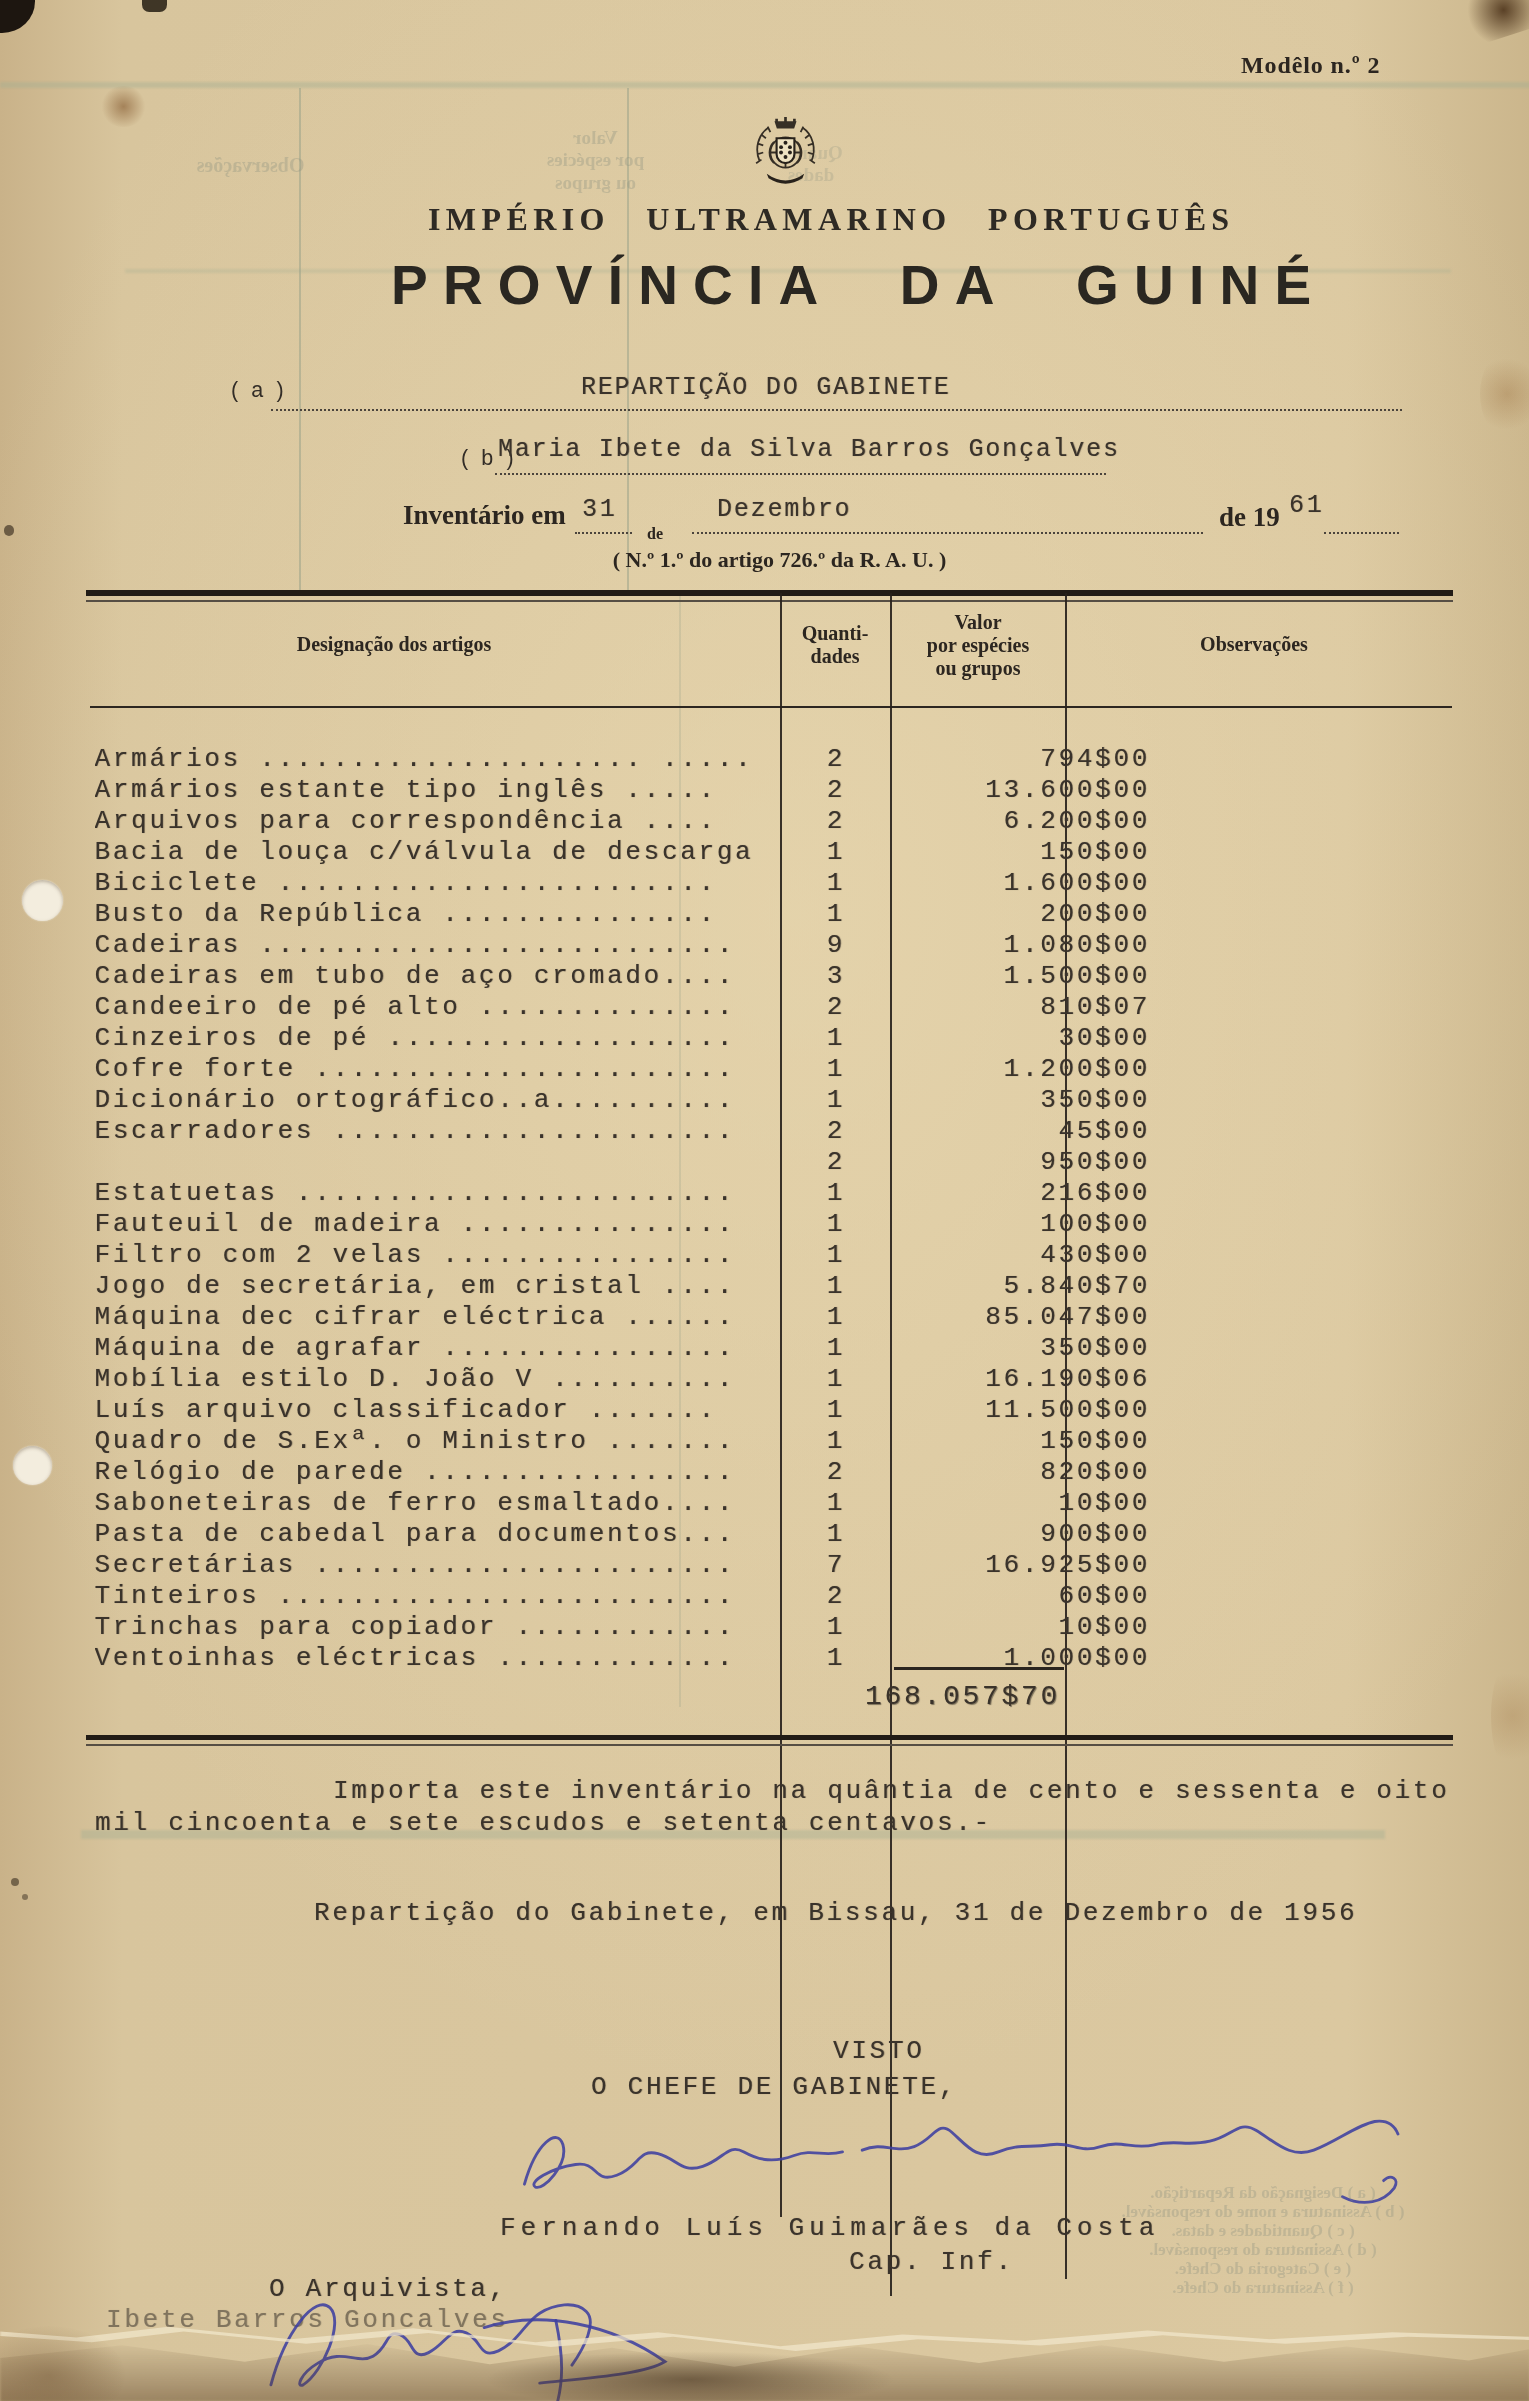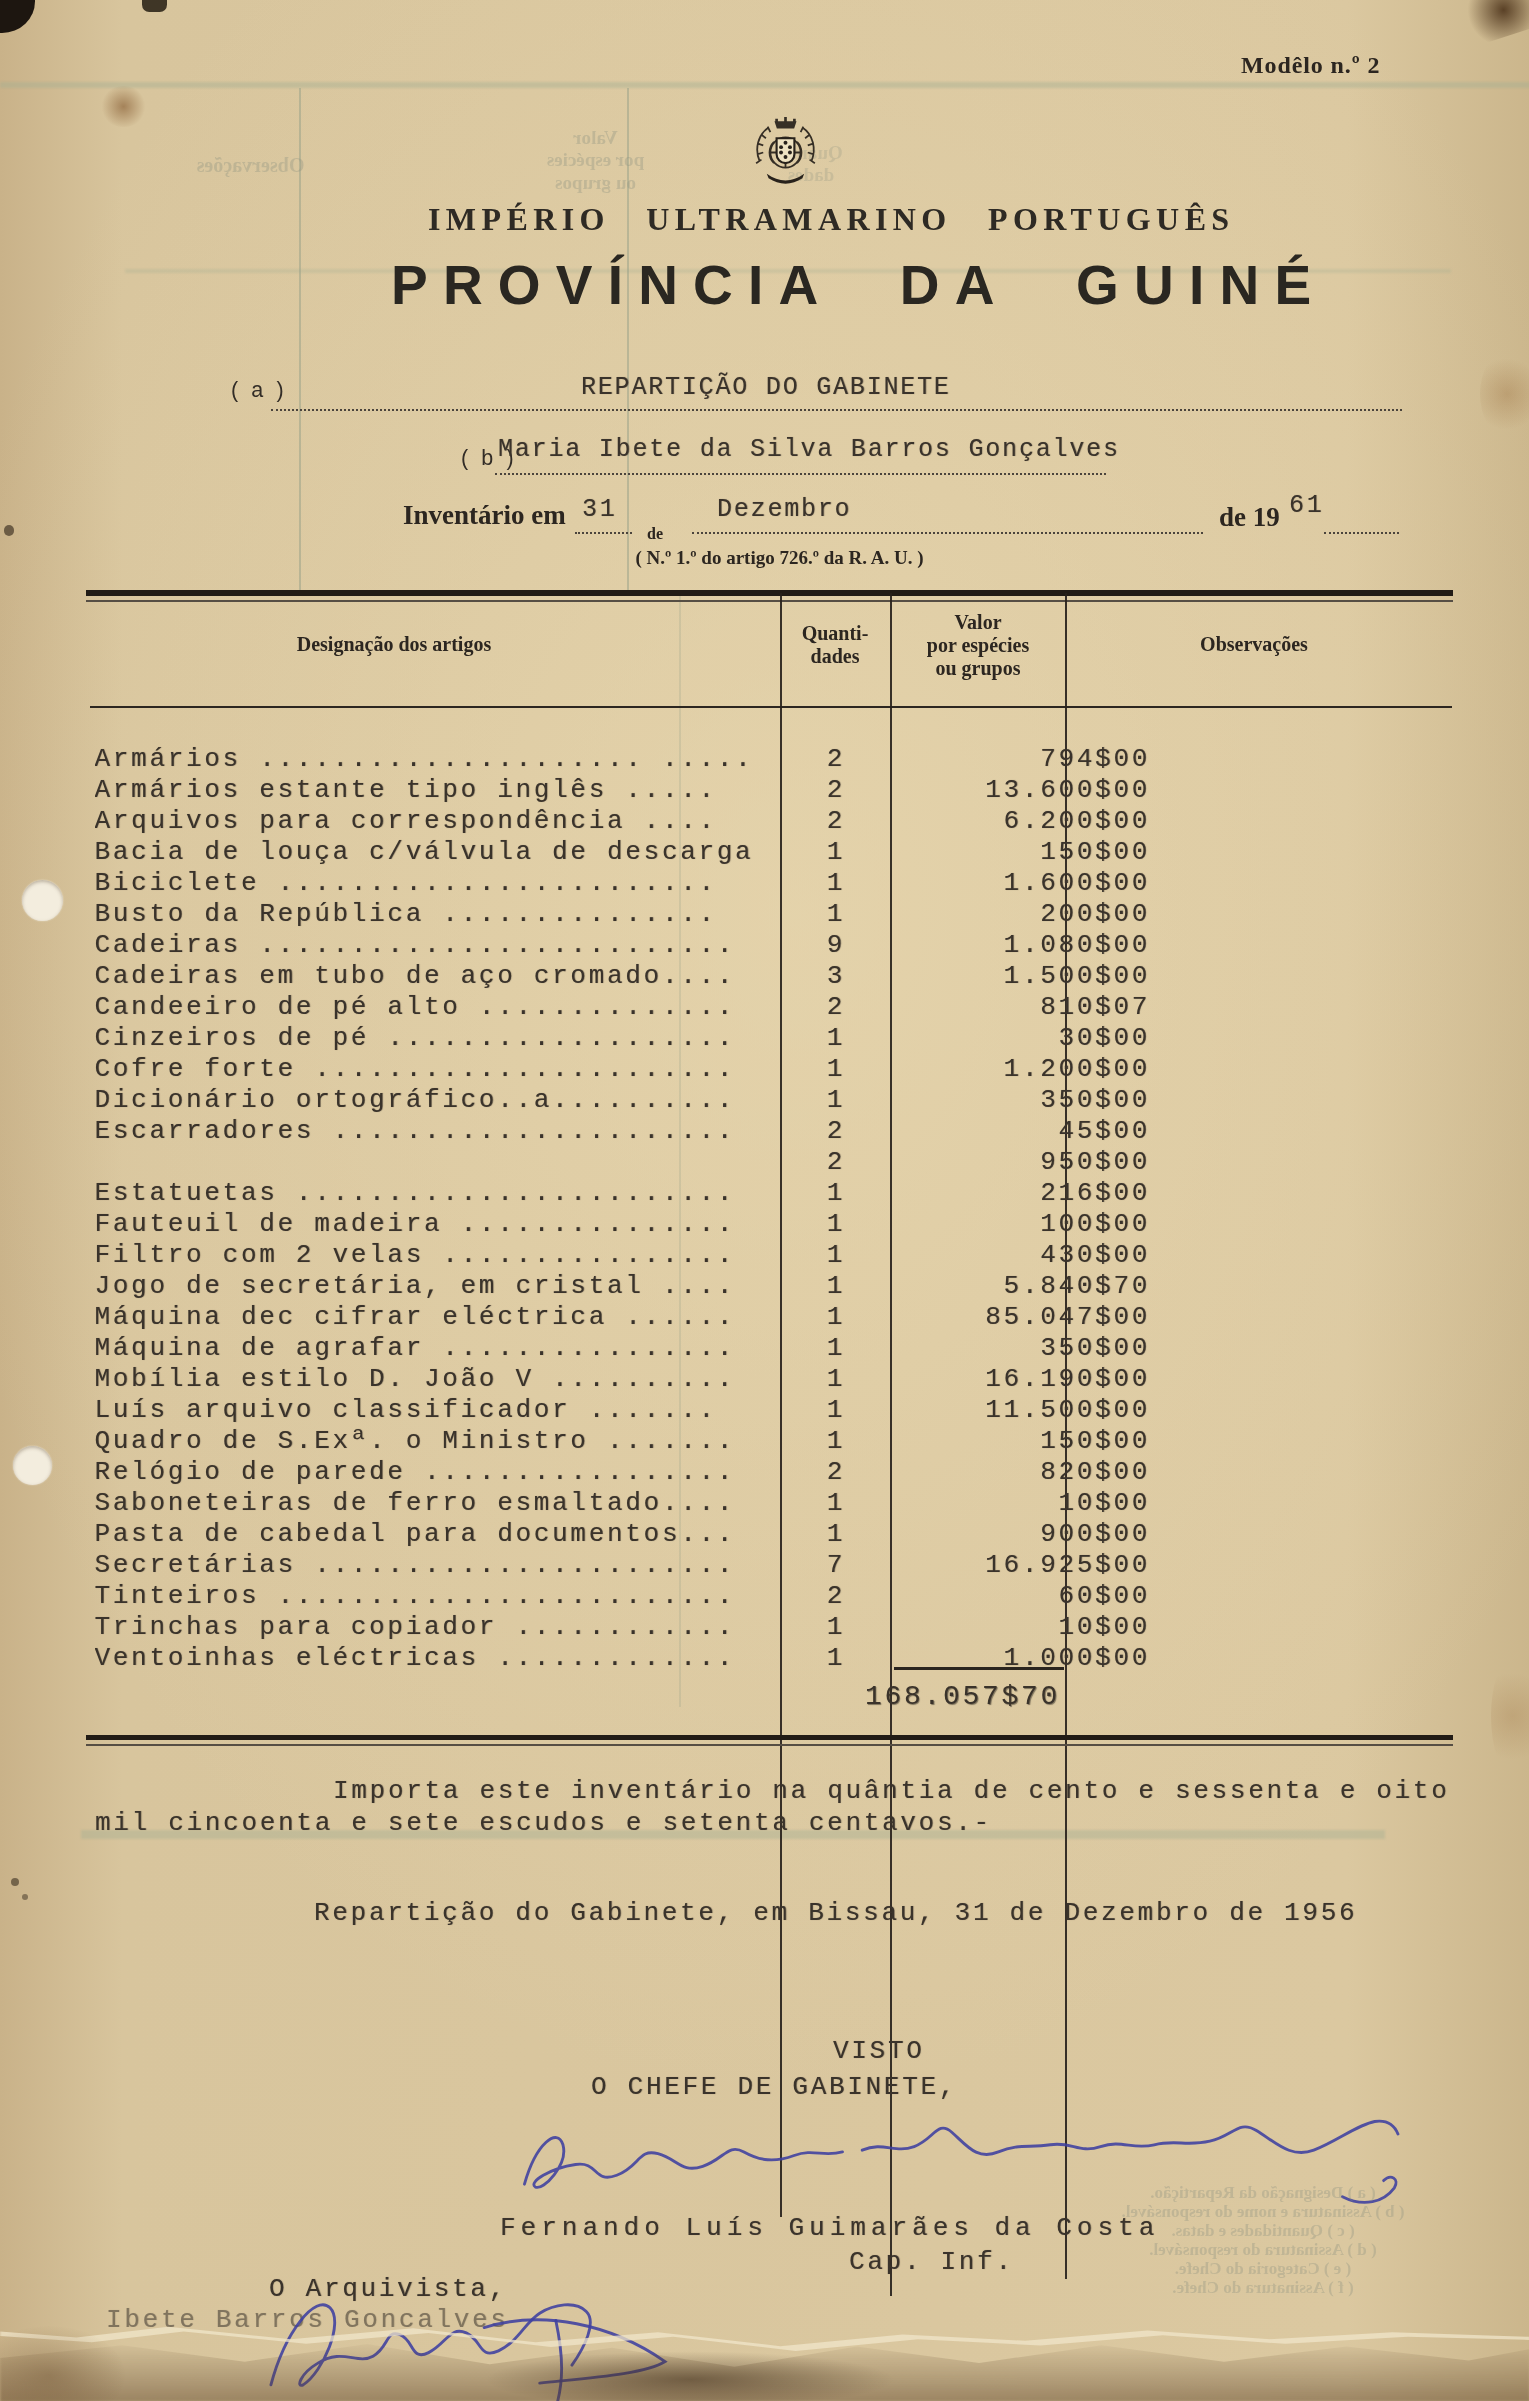--- a/index.html
+++ b/index.html
@@ -13,21 +13,21 @@
     color:#2b251f;
   }
   .abs{position:absolute;}
   
   .print{font-family:"Liberation Serif", serif;font-weight:bold;color:#2c2620;}
   .model{font-size:24px;letter-spacing:0.9px;}
   .title1{font-size:32px;letter-spacing:5.4px;word-spacing:23px;white-space:nowrap;color:#2e2a24;}
   .title2{font-family:"Liberation Sans", sans-serif;font-weight:bold;font-size:55px;letter-spacing:15.2px;word-spacing:38px;white-space:nowrap;color:#2a2721;}
   .flabel{font-family:"Liberation Sans", sans-serif;font-weight:normal;font-size:21.5px;color:#332d27;letter-spacing:3.6px;}
   .dotline{border-bottom:2.2px dotted #4b443c;height:0;}
-  .note{font-size:19px;font-family:Liberation Serif, serif;}
+  .note{font-size:22px;font-family:Liberation Serif, serif;}
   .hdr{font-size:20px;line-height:23px;text-align:center;}
   
   .type{font-family:"Liberation Mono", monospace;color:#3a332b;font-size:26px;letter-spacing:2.7px;white-space:nowrap;text-shadow:0.6px 0.4px 0.8px rgba(50,43,35,.45);}
   
   .ruleH{background:#221c16;}
   .ruleThin{background:#564e44;}
   .vline{width:2.2px;background:#28221c;opacity:.92;}
   .rows{position:absolute;left:90px;top:744px;width:1362px;}
   .trow{position:relative;height:31px;line-height:31px;}
   .trow .desc{position:absolute;left:4.5px;width:688px;overflow:hidden;}
@@ -235,21 +235,21 @@
         <span class="val">85.047$00</span>
       </div>
       <div class="trow">
         <span class="desc">Máquina de agrafar ................</span>
         <span class="qty">1</span>
         <span class="val">350$00</span>
       </div>
       <div class="trow">
         <span class="desc">Mobília estilo D. João V ..........</span>
         <span class="qty">1</span>
-        <span class="val">16.190$00</span>
+        <span class="val">16.190$06</span>
       </div>
       <div class="trow">
         <span class="desc">Luís arquivo classificador .......</span>
         <span class="qty">1</span>
         <span class="val">11.500$00</span>
       </div>
       <div class="trow">
         <span class="desc">Quadro de S.Exª. o Ministro .......</span>
         <span class="qty">1</span>
         <span class="val">150$00</span>

